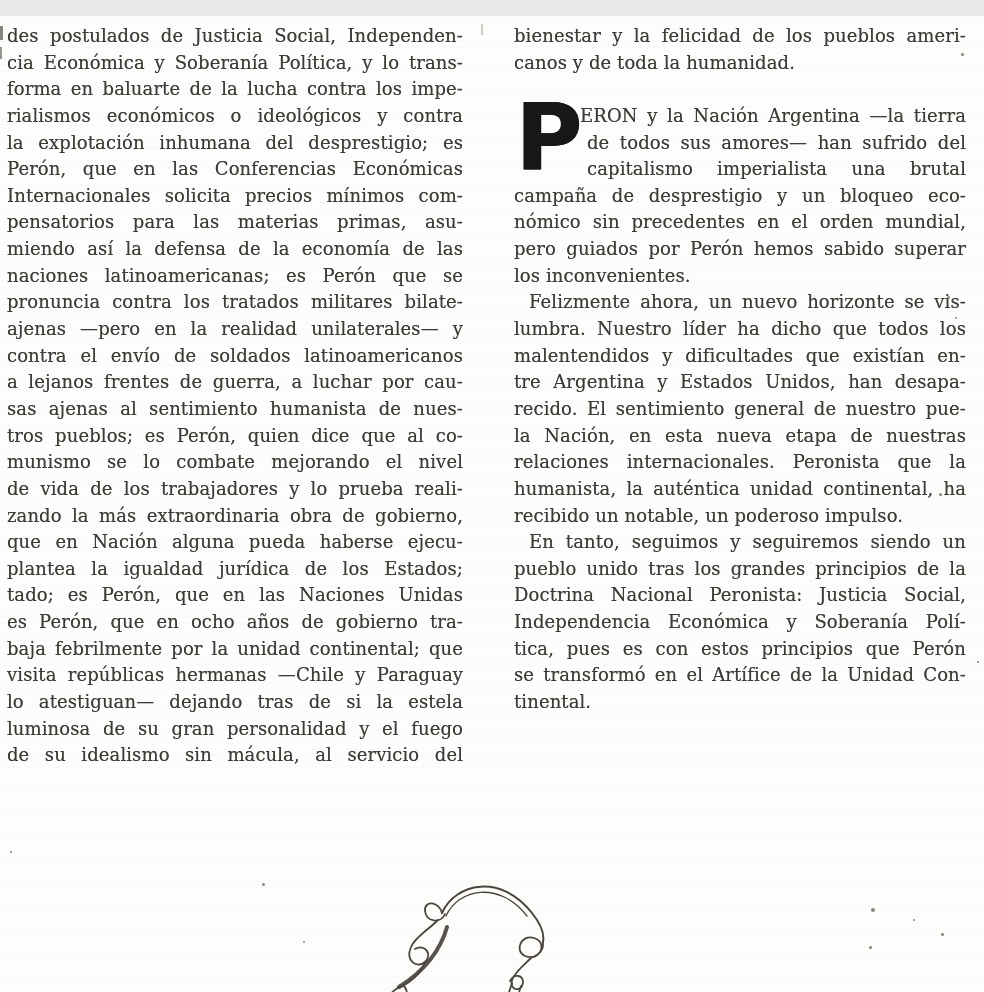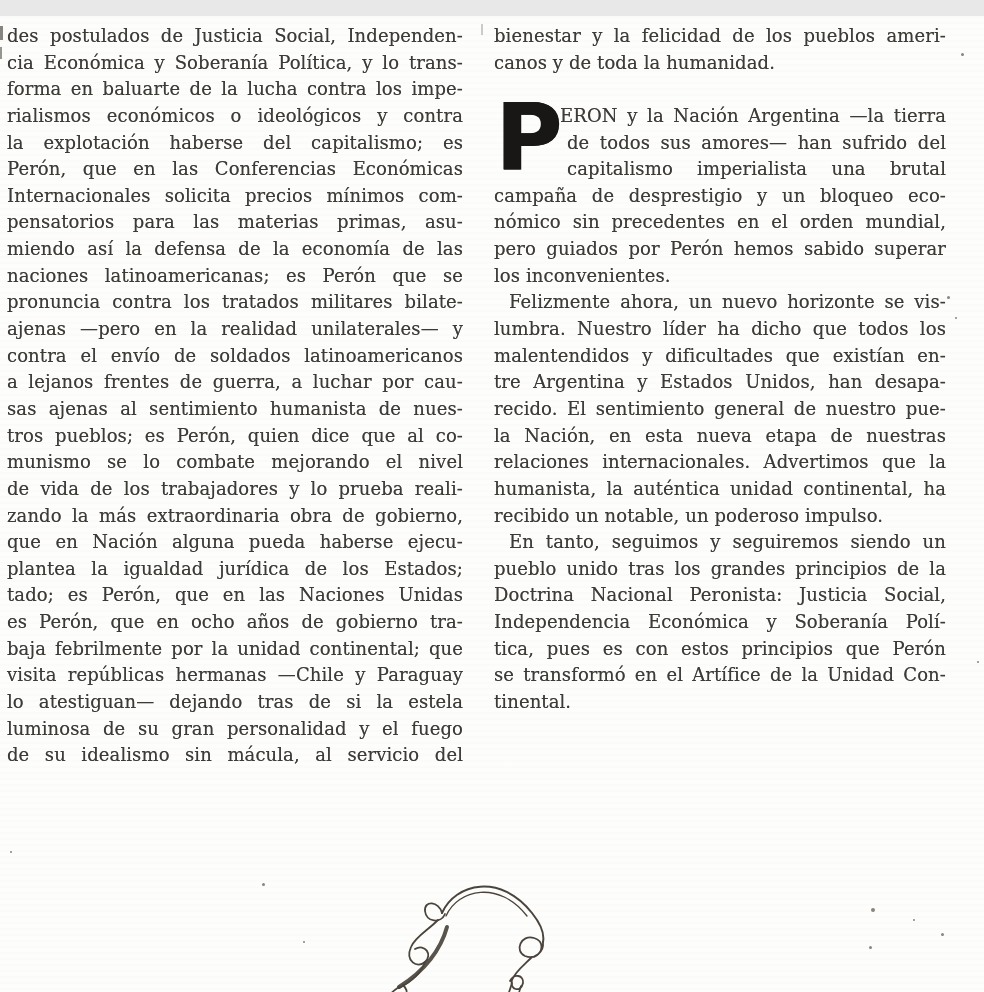--- a/index.html
+++ b/index.html
@@ -12,21 +12,21 @@
     overflow:hidden;
     font-family:"DejaVu Serif", serif;
     color:#3d3b38;
   }
   .col{
     position:absolute;top:7px;
     font-size:18px;
     letter-spacing:0.1px;
   }
   .col-left{left:7px;width:456px;}
-  .col-right{left:494px;width:452px;}
+  .col-right{left:514px;width:452px;}
   .tline{
     height:26.65px;
     line-height:26.6px;
     text-align:justify;
     text-align-last:justify;
     white-space:nowrap;
     overflow:visible;
     text-shadow:0 0 0.5px rgba(70,66,60,0.65);
   }
   .tline{white-space:normal;}
@@ -78,21 +78,21 @@
 </head>
 <body>
 
 <div class="page">
 
   <div class="col col-left">
       <div class="tline">des postulados de Justicia Social, Independen-</div>
       <div class="tline">cia Económica y Soberanía Política, y lo trans-</div>
       <div class="tline">forma en baluarte de la lucha contra los impe-</div>
       <div class="tline">rialismos económicos o ideológicos y contra</div>
-      <div class="tline">la explotación haberse del capitalismo; es</div>
+      <div class="tline">la explotación inhumana del desprestigio; es</div>
       <div class="tline">Perón, que en las Conferencias Económicas</div>
       <div class="tline">Internacionales solicita precios mínimos com-</div>
       <div class="tline">pensatorios para las materias primas, asu-</div>
       <div class="tline">miendo así la defensa de la economía de las</div>
       <div class="tline">naciones latinoamericanas; es Perón que se</div>
       <div class="tline">pronuncia contra los tratados militares bilate-</div>
       <div class="tline">ajenas —pero en la realidad unilaterales— y</div>
       <div class="tline">contra el envío de soldados latinoamericanos</div>
       <div class="tline">a lejanos frentes de guerra, a luchar por cau-</div>
       <div class="tline">sas ajenas al sentimiento humanista de nues-</div>
@@ -131,21 +131,21 @@
         </div>
     </div>
 
     <div class="para indent-first" data-endpara="">
         <div class="tline">Felizmente ahora, un nuevo horizonte se vis-</div>
         <div class="tline">lumbra. Nuestro líder ha dicho que todos los</div>
         <div class="tline">malentendidos y dificultades que existían en-</div>
         <div class="tline">tre Argentina y Estados Unidos, han desapa-</div>
         <div class="tline">recido. El sentimiento general de nuestro pue-</div>
         <div class="tline">la Nación, en esta nueva etapa de nuestras</div>
-        <div class="tline">relaciones internacionales. Advertimos que la</div>
+        <div class="tline">relaciones internacionales. Peronista que la</div>
         <div class="tline">humanista, la auténtica unidad continental, ha</div>
         <div class="tline">recibido un notable, un poderoso impulso.</div>
       </div>
 
     <div class="para indent-first" data-endpara="">
         <div class="tline">En tanto, seguimos y seguiremos siendo un</div>
         <div class="tline">pueblo unido tras los grandes principios de la</div>
         <div class="tline">Doctrina Nacional Peronista: Justicia Social,</div>
         <div class="tline">Independencia Económica y Soberanía Polí-</div>
         <div class="tline">tica, pues es con estos principios que Perón</div>

